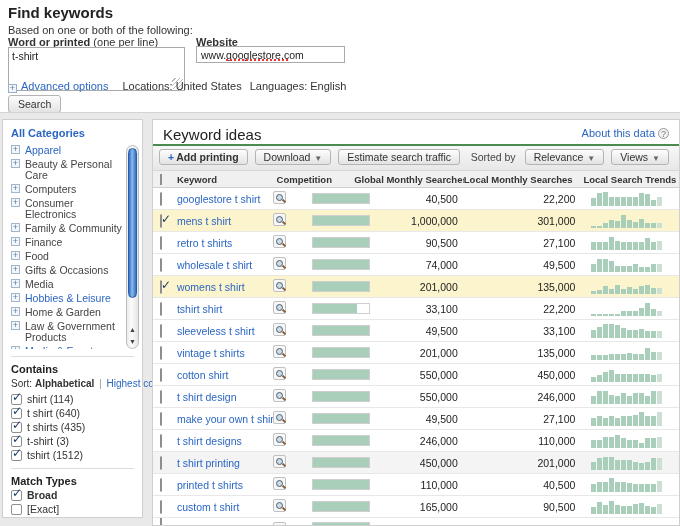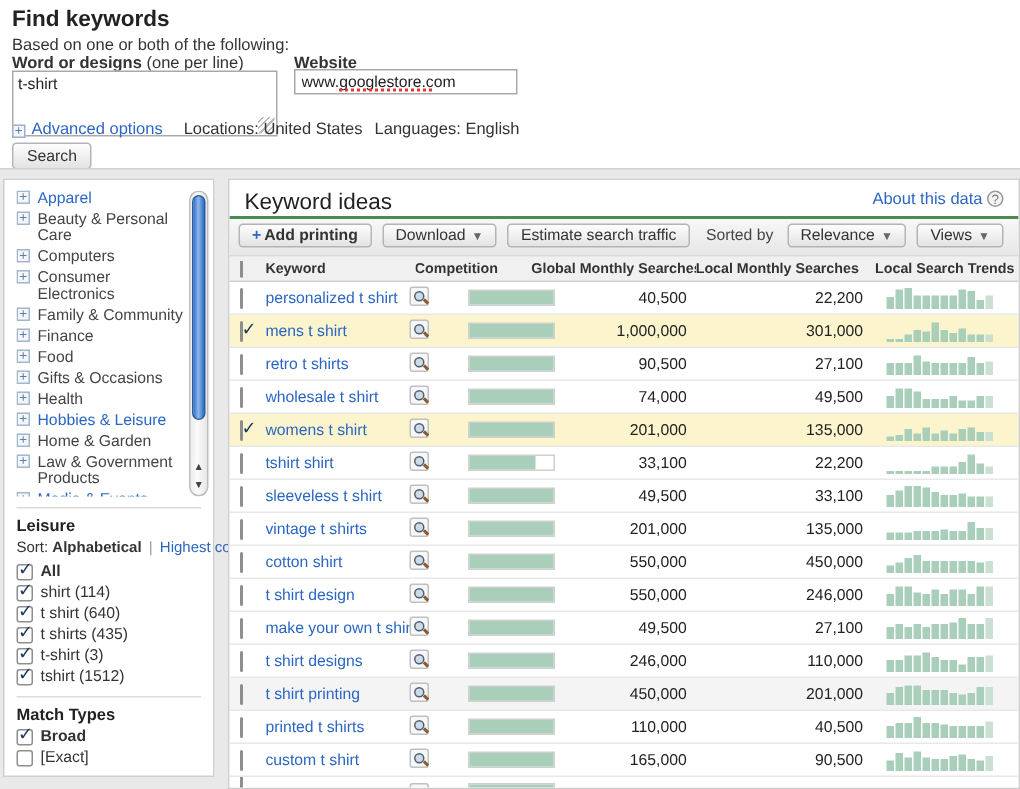--- a/index.html
+++ b/index.html
@@ -114,37 +114,38 @@
   .tbar.last { background:#c9e0d2; }
   .trow.partial { height:8px; border-bottom:none; overflow:hidden; align-items:flex-start; }
   .trow.partial .cbx, .trow.partial .mag, .trow.partial .comp-track { margin-top:4px; }
 </style>
 </head>
 <body>
 
 <div class="page-title">Find keywords</div>
 <div class="page-sub">Based on one or both of the following:</div>
 
-<div class="fld-label word-label"><b>Word or designs</b><span> (one per line)</span></div>
+<div class="fld-label word-label"><b>Word or printed</b><span> (one per line)</span></div>
 <div class="fld-label site-label">Website</div>
 
 <textarea class="word-box" style="">t-shirt</textarea>
 <div class="grip"></div>
 
 <input class="site-box" value="www.googlestore.com" style="">
 <div class="squiggle"></div>
 
 <div class="adv-row">
   <span class="plus-box">+</span><a class="lnk">Advanced options</a><span class="locs">Locations: United States</span><span class="langs">Languages: English</span>
 </div>
 <span class="btn search-btn">Search</span>
 
 <div class="band"></div>
 
 <div class="panel sidebar">
+  <a class="lnk all-cats">All Categories</a>
   <div class="cat-list">
     <div class="sbar">
       <div class="sbar-thumb"></div>
       <div class="sbar-arrows">▲<br>▼</div>
     </div>
   <div class="cat-item">
         <span class="expander">+</span>
         <span class="cat-label hl">Apparel</span>
       </div>
       <div class="cat-item">
@@ -170,52 +171,48 @@
       <div class="cat-item">
         <span class="expander">+</span>
         <span class="cat-label">Food</span>
       </div>
       <div class="cat-item">
         <span class="expander">+</span>
         <span class="cat-label">Gifts &amp; Occasions</span>
       </div>
       <div class="cat-item">
         <span class="expander">+</span>
-        <span class="cat-label">Health</span>
+        <span class="cat-label">Media</span>
       </div>
       <div class="cat-item">
         <span class="expander">+</span>
         <span class="cat-label hl">Hobbies &amp; Leisure</span>
       </div>
       <div class="cat-item">
         <span class="expander">+</span>
         <span class="cat-label">Home &amp; Garden</span>
       </div>
       <div class="cat-item">
         <span class="expander">+</span>
         <span class="cat-label">Law &amp; Government Products</span>
       </div>
       <div class="cat-item">
         <span class="expander">+</span>
         <span class="cat-label hl">Media &amp; Events</span>
       </div>
     </div>
   <div class="divider"></div>
-  <div class="side-h">Leisure</div>
+  <div class="side-h">Contains</div>
   <div class="sort-line">
     <span>Sort:</span>
     <span class="cur">Alphabetical</span>
     <span class="sep">|</span>
     <a class="lnk">Highest count</a>
   </div>
   <div>
-      <div class="check-row">
-        <span class="cbx on"></span>
-        <span class="check-label b">All</span>
-      </div>
       <div class="check-row">
         <span class="cbx on"></span>
         <span class="check-label">shirt (114)</span>
       </div>
       <div class="check-row">
         <span class="cbx on"></span>
         <span class="check-label">t shirt (640)</span>
       </div>
       <div class="check-row">
         <span class="cbx on"></span>
@@ -265,21 +262,21 @@
     <div class="hc h-cb"><span class="cbx"></span></div>
     <div class="hc h-kw">Keyword</div>
     <div class="hc h-comp">Competition</div>
     <div class="hc h-glob">Global Monthly Searches</div>
     <div class="hc h-loc">Local Monthly Searches</div>
     <div class="hc h-tr">Local Search Trends</div>
   </div>
   <div id="tbody">
       <div class="trow">
         <div class="c-cb"><span class="cbx"></span></div>
-        <div class="c-kw"><a class="lnk">personalized t shirt</a></div>
+        <div class="c-kw"><a class="lnk">googlestore t shirt</a></div>
         <div class="c-mag"><span class="mag"></span></div>
         <div class="c-comp">
           <div class="comp-track">
             <div class="comp-fill" style="width: 100%;"></div>
           </div>
         </div>
         <div class="c-glob">40,500</div>
         <div class="c-loc">22,200</div>
         <div class="c-tr">
           <div class="tbar" style="height: 8px;"></div>

